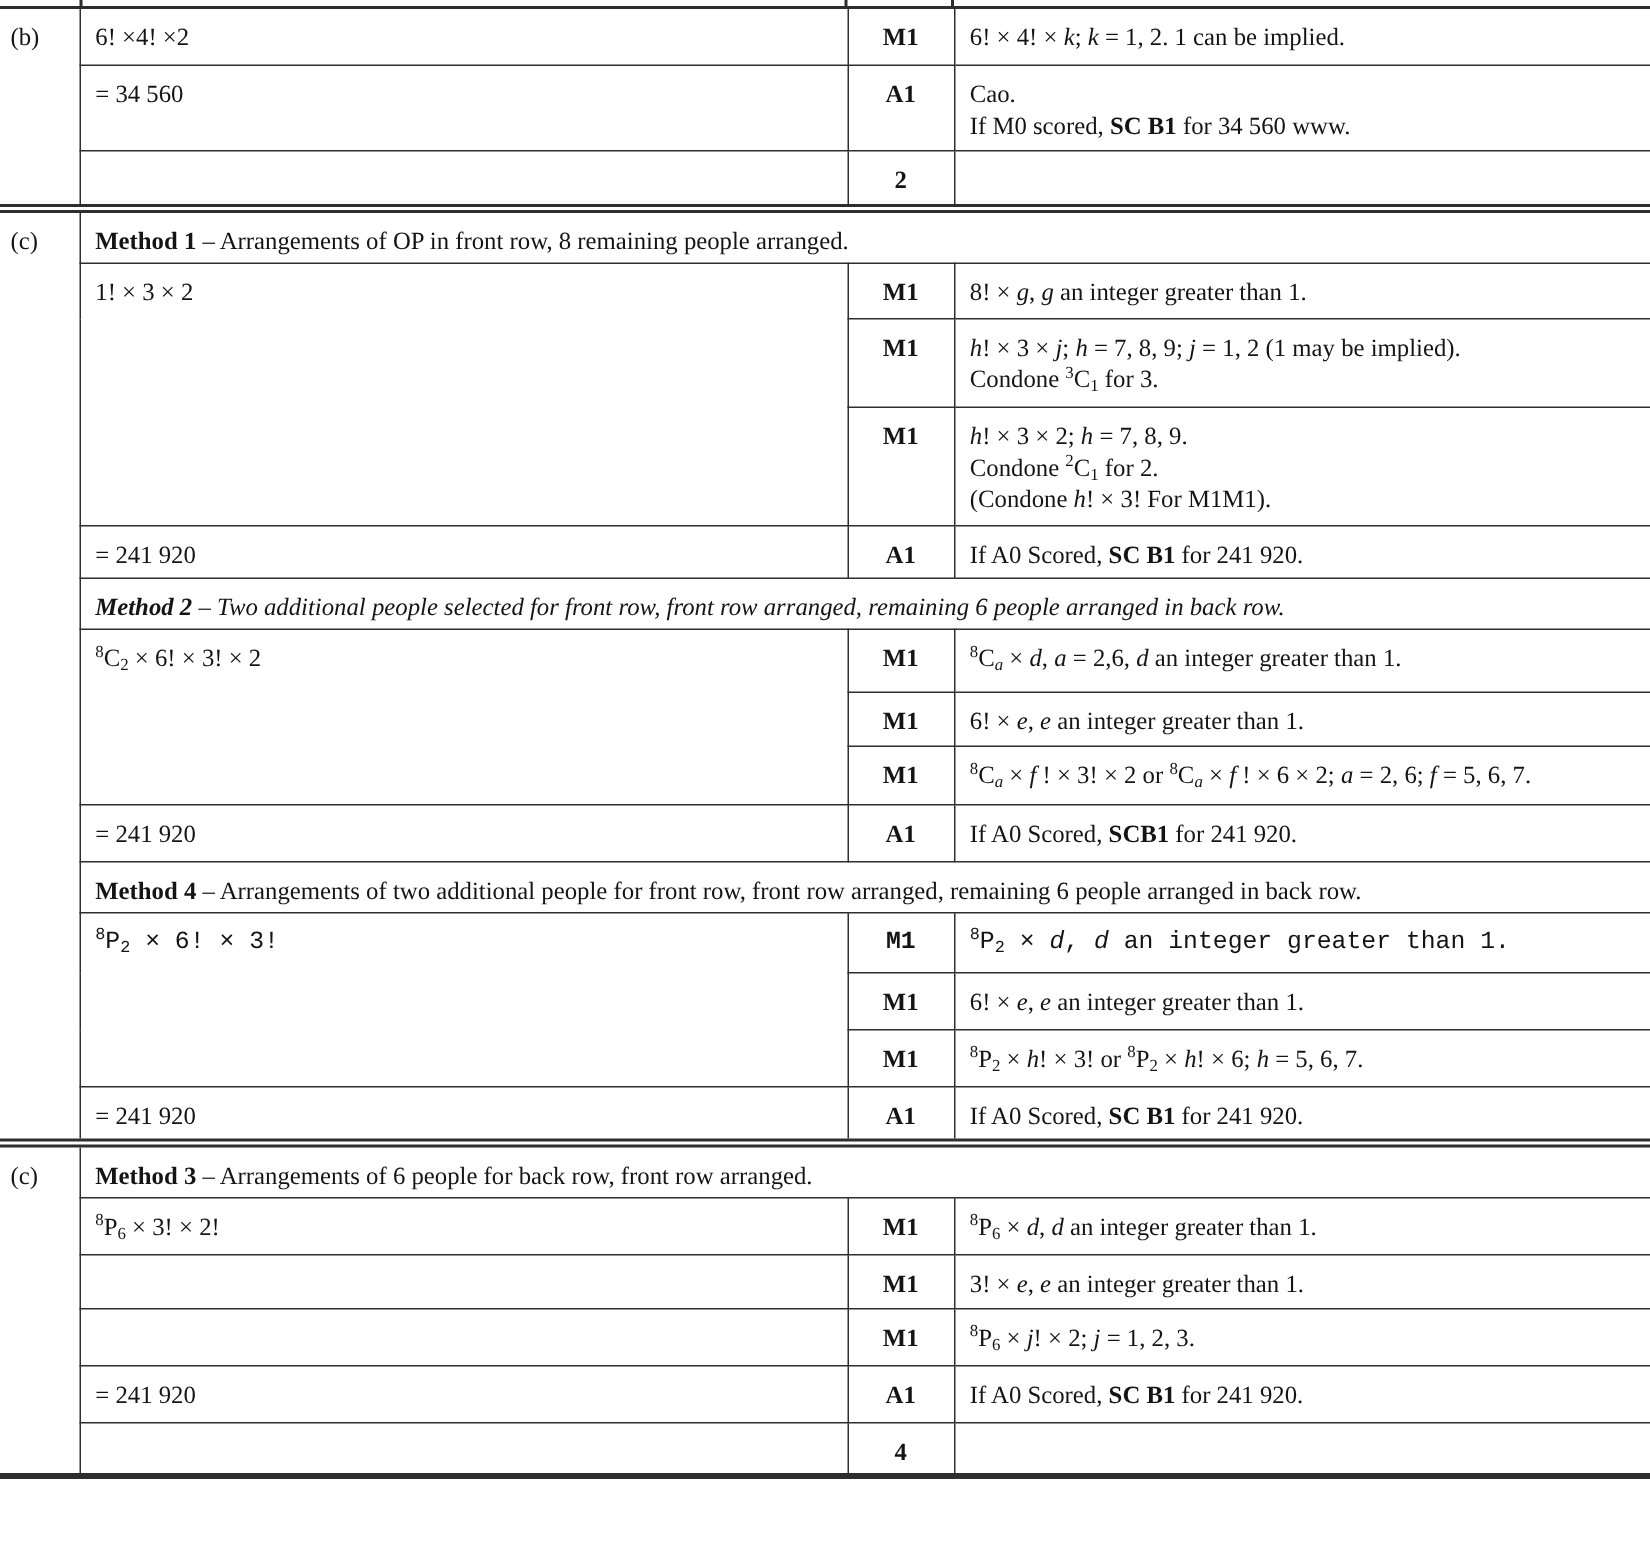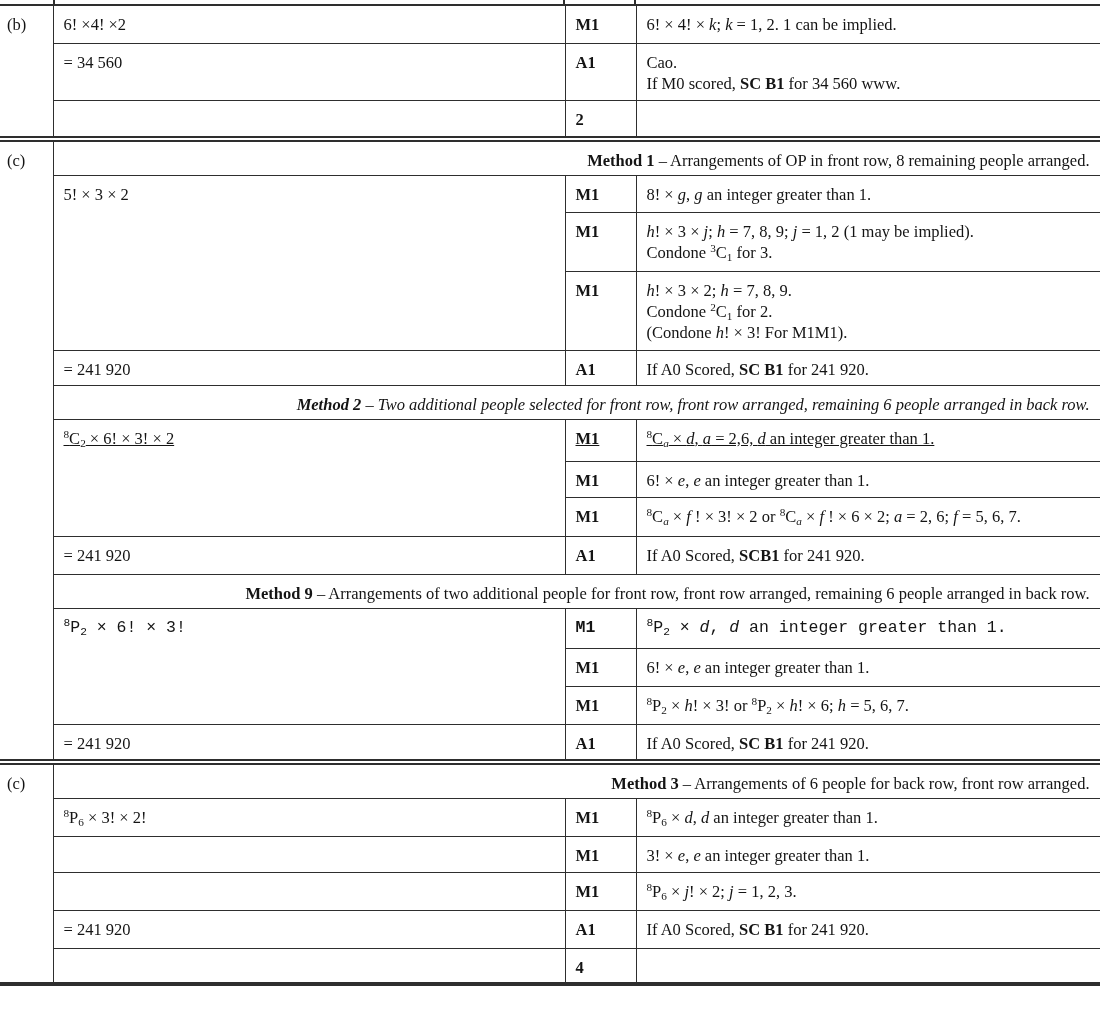--- a/index.html
+++ b/index.html
@@ -34,22 +34,22 @@
   col.c-comm  { width: 464px; }
 
   td {
     border: 1.5px solid #2e2e2e;
     vertical-align: top;
     padding: 8px 10px 4px 10px;
     line-height: 1.28;
     overflow: hidden;
   }
   td.label { border-left: none; padding-left: 7px; }
-  td.mark  { text-align: left; padding-right: 10px; font-weight: bold; }
-  td.header { padding-left: 10px; text-align: right; }
+  td.mark  { text-align: center; padding-right: 10px; font-weight: bold; }
+  td.header { padding-left: 10px; }
   td.ans { padding-left: 10px; }
 
   sup, sub { font-size: 0.68em; line-height: 0; }
   sup { vertical-align: 0.55em; }
   sub { vertical-align: -0.25em; }
 
   .sep {
     height: 2px;
     border-top: 2px solid #2e2e2e;
     border-bottom: 2px solid #2e2e2e;
@@ -102,62 +102,62 @@
         <col class="c-ans">
         <col class="c-mark">
         <col class="c-comm">
       </colgroup>
     <tbody>
         <tr style="height:32px;">
       <td class="label" rowspan="15">(c)</td>
       <td class="header" colspan="3"><b>Method 1</b> – Arrangements of OP in front row, 8 remaining people arranged.</td>
     </tr>
     <tr style="height:37px;">
-      <td class="ans" rowspan="3">5! × 3 × 2</td>
+      <td class="ans" rowspan="3">1! × 3 × 2</td>
       <td class="mark">M1</td>
       <td class="comm">8! × <i>g</i>, <i>g</i> an integer greater than 1.</td>
     </tr>
     <tr style="height:59px;">
       <td class="mark">M1</td>
       <td class="comm"><i>h</i>! × 3 × <i>j</i>; <i>h</i> = 7, 8, 9; <i>j</i> = 1, 2 (1 may be implied).<br>Condone <sup>3</sup>C<sub>1</sub> for 3.</td>
     </tr>
     <tr style="height:79px;">
       <td class="mark">M1</td>
       <td class="comm"><i>h</i>! × 3 × 2; <i>h</i> = 7, 8, 9.<br>Condone <sup>2</sup>C<sub>1</sub> for 2.<br>(Condone <i>h</i>! × 3! For M1M1).</td>
     </tr>
     <tr style="height:35px;">
       <td class="ans">= 241 920</td>
       <td class="mark">A1</td>
       <td class="comm">If A0 Scored, <b>SC B1</b> for 241 920.</td>
     </tr>
 
     <tr style="height:34px;font-style:italic;">
       <td class="header" colspan="3"><b>Method 2</b> – Two additional people selected for front row, front row arranged, remaining 6 people arranged in back row.</td>
     </tr>
-    <tr style="height:42px;text-decoration:underline;">
+    <tr style="height:42px;">
       <td class="ans" rowspan="3"><sup>8</sup>C<sub>2</sub> × 6! × 3! × 2</td>
       <td class="mark">M1</td>
       <td class="comm"><sup>8</sup>C<sub><i>a</i></sub> × <i>d</i>, <i>a</i> = 2,6, <i>d</i> an integer greater than 1.</td>
     </tr>
     <tr style="height:36px;">
       <td class="mark">M1</td>
       <td class="comm">6! × <i>e</i>, <i>e</i> an integer greater than 1.</td>
     </tr>
     <tr style="height:39px;">
       <td class="mark">M1</td>
       <td class="comm"><sup>8</sup>C<sub><i>a</i></sub> × <i>f</i> ! × 3! × 2 or <sup>8</sup>C<sub><i>a</i></sub> × <i>f</i> ! × 6 × 2; <i>a</i> = 2, 6; <i>f</i> = 5, 6, 7.</td>
     </tr>
     <tr style="height:38px;">
       <td class="ans">= 241 920</td>
       <td class="mark">A1</td>
       <td class="comm">If A0 Scored, <b>SCB1</b> for 241 920.</td>
     </tr>
 
     <tr style="height:33px;">
-      <td class="header" colspan="3"><b>Method 9</b> – Arrangements of two additional people for front row, front row arranged, remaining 6 people arranged in back row.</td>
+      <td class="header" colspan="3"><b>Method 4</b> – Arrangements of two additional people for front row, front row arranged, remaining 6 people arranged in back row.</td>
     </tr>
     <tr style="height:40px;font-family:Liberation Mono, monospace;">
       <td class="ans" rowspan="3"><sup>8</sup>P<sub>2</sub> × 6! × 3!</td>
       <td class="mark">M1</td>
       <td class="comm"><sup>8</sup>P<sub>2</sub> × <i>d</i>, <i>d</i> an integer greater than 1.</td>
     </tr>
     <tr style="height:38px;">
       <td class="mark">M1</td>
       <td class="comm">6! × <i>e</i>, <i>e</i> an integer greater than 1.</td>
     </tr>

